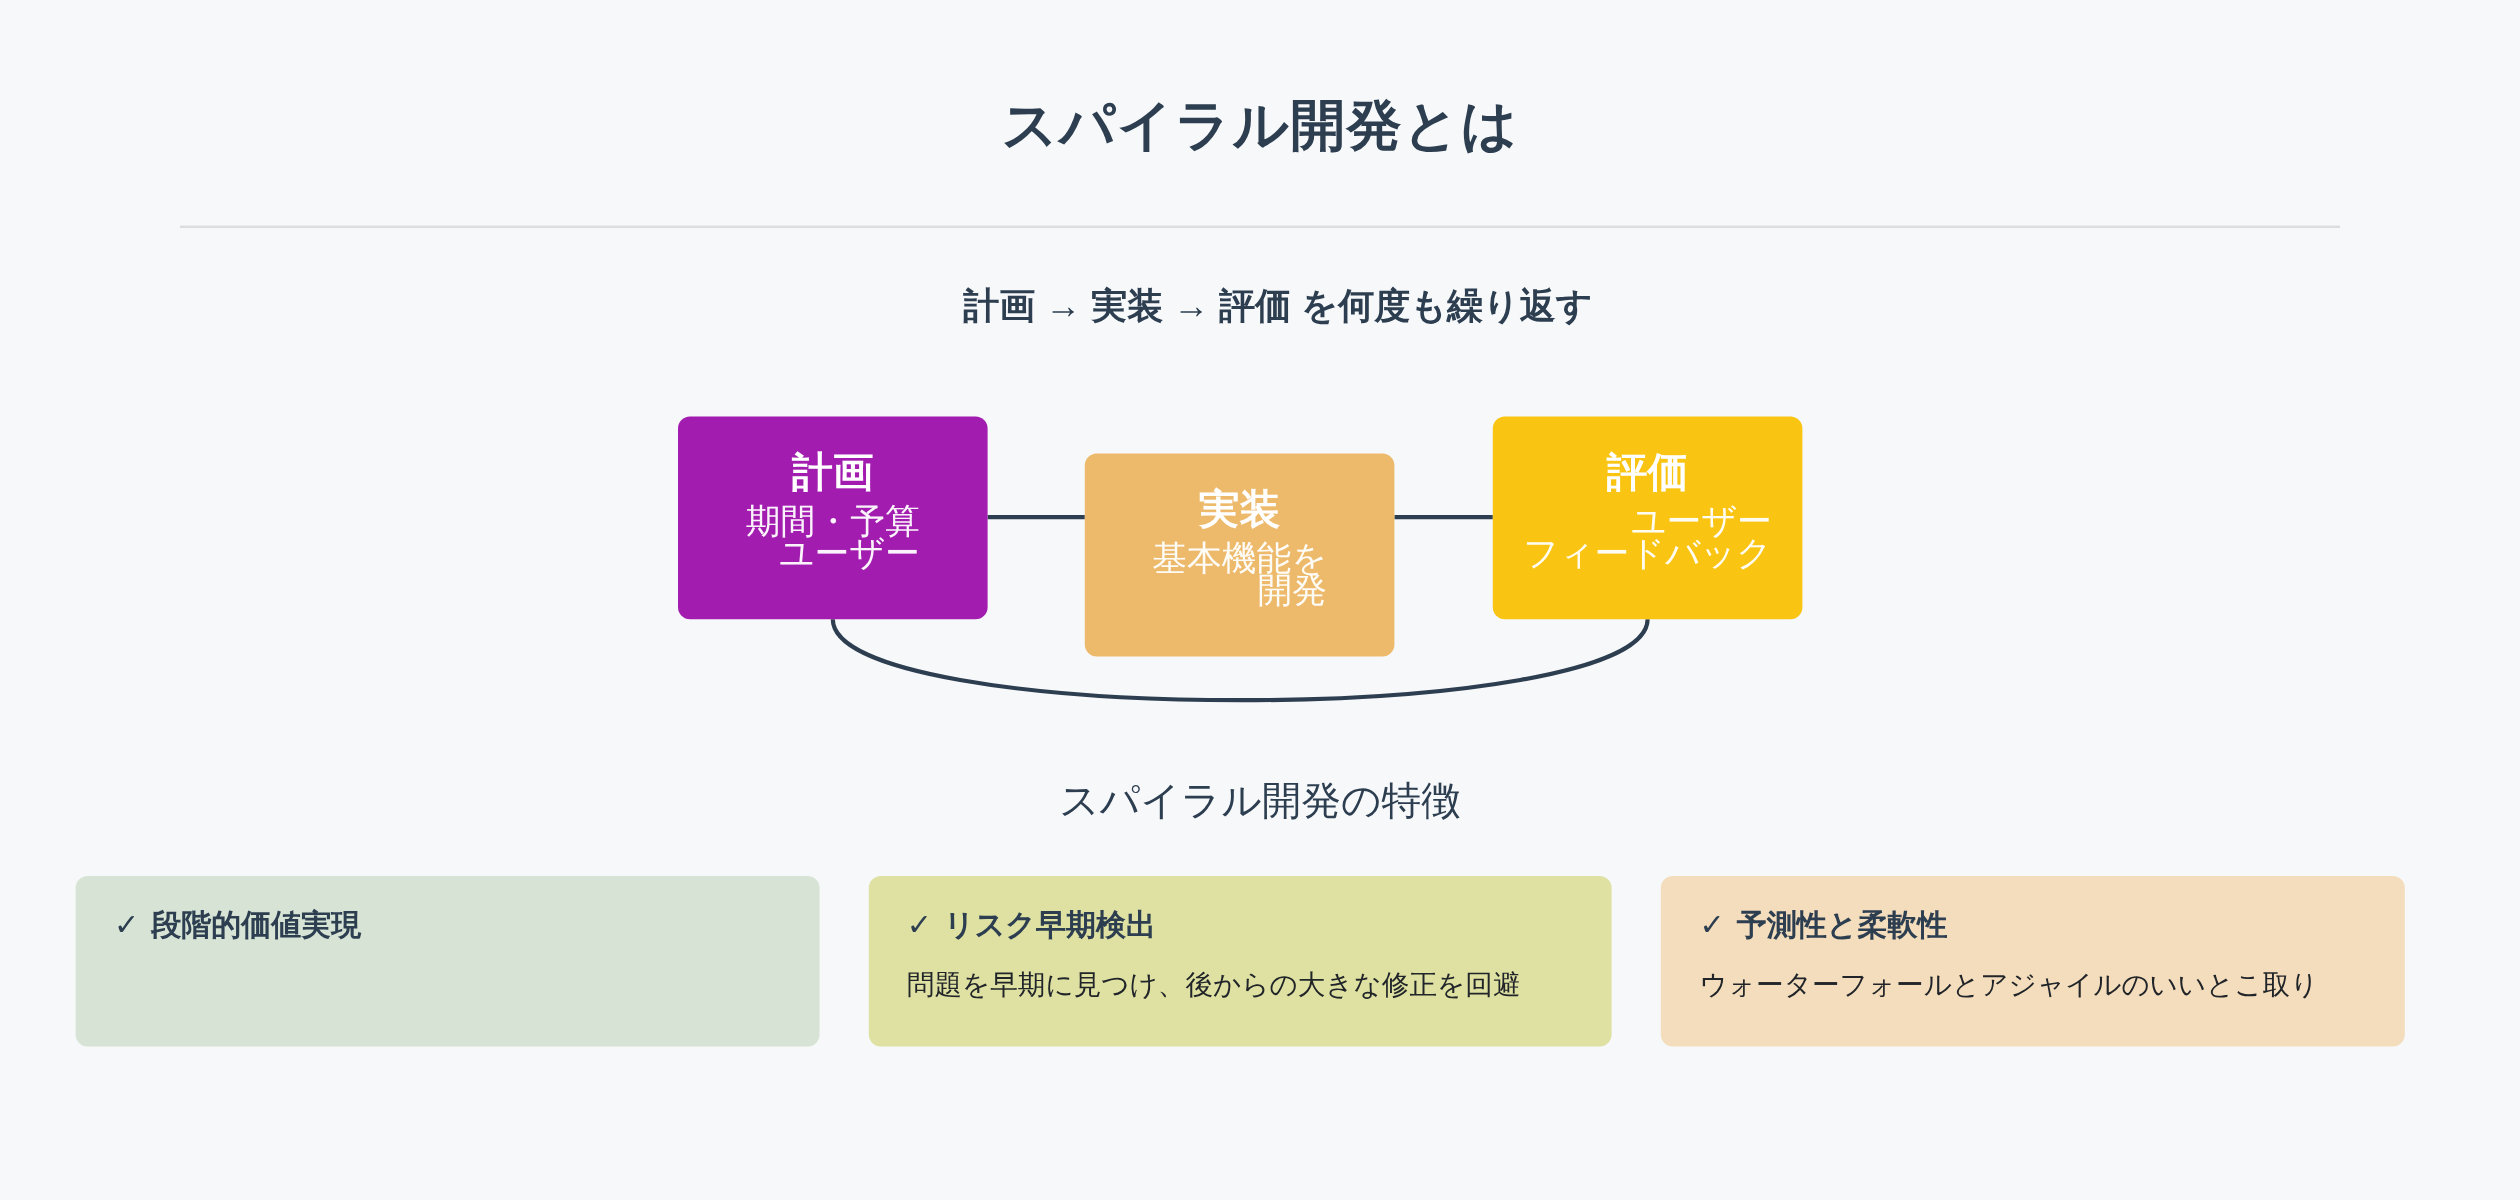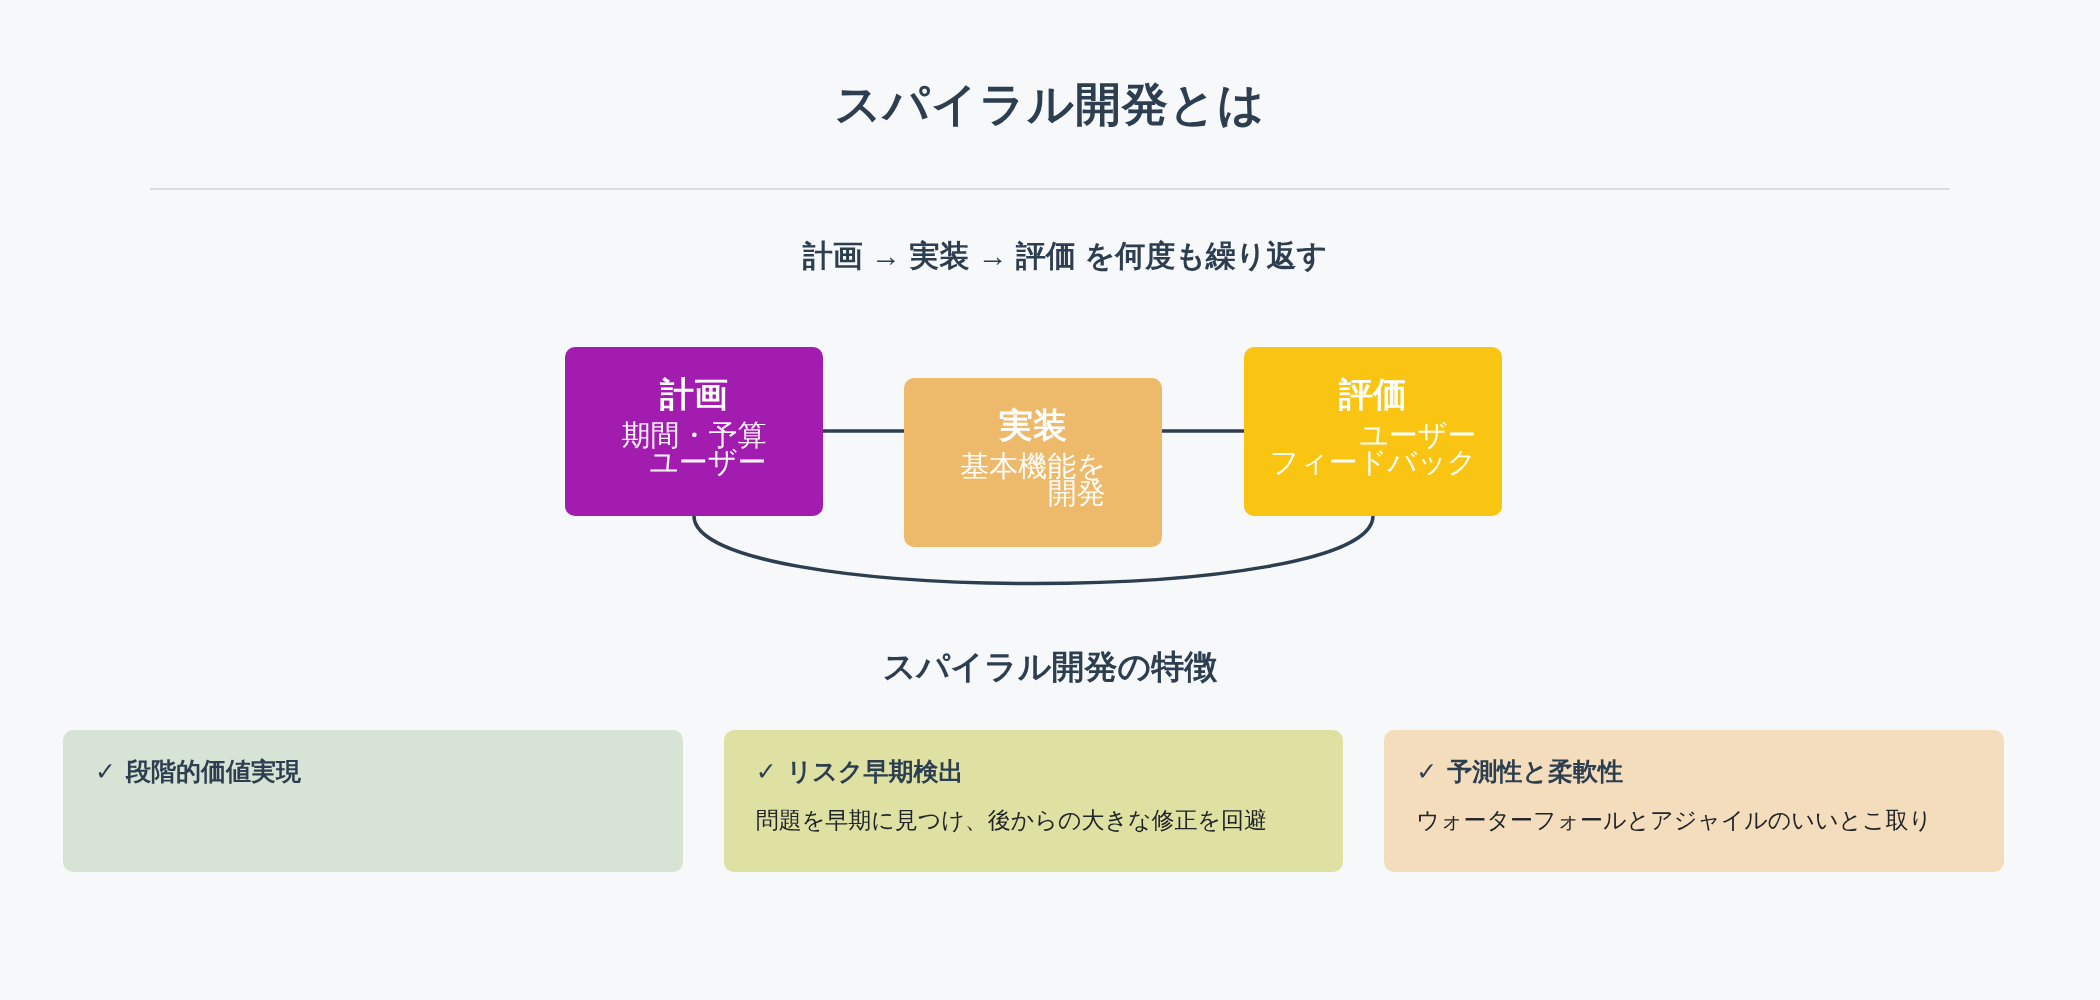--- a/index.html
+++ b/index.html
@@ -30,21 +30,21 @@
   }
   .cycle-subtitle {
     position: absolute; top: 236px; left: 15px; width: 100%;
     text-align: center;
     font-size: 30px; font-weight: bold;
     color: #2c3e50; line-height: 40px;
   }
   .features-title {
     position: absolute; top: 646px; left: 0; width: 100%;
     text-align: center;
-    font-size: 33px; font-weight: bold;
+    font-size: 33px; font-weight: normal;
     color: #2c3e50; line-height: 42px;
   }
 
   
   .cycle-svg {
     position: absolute; top: 0; left: 0;
     width: 2100px; height: 1000px;
     z-index: 0;
   }
   .cycle-svg path {

